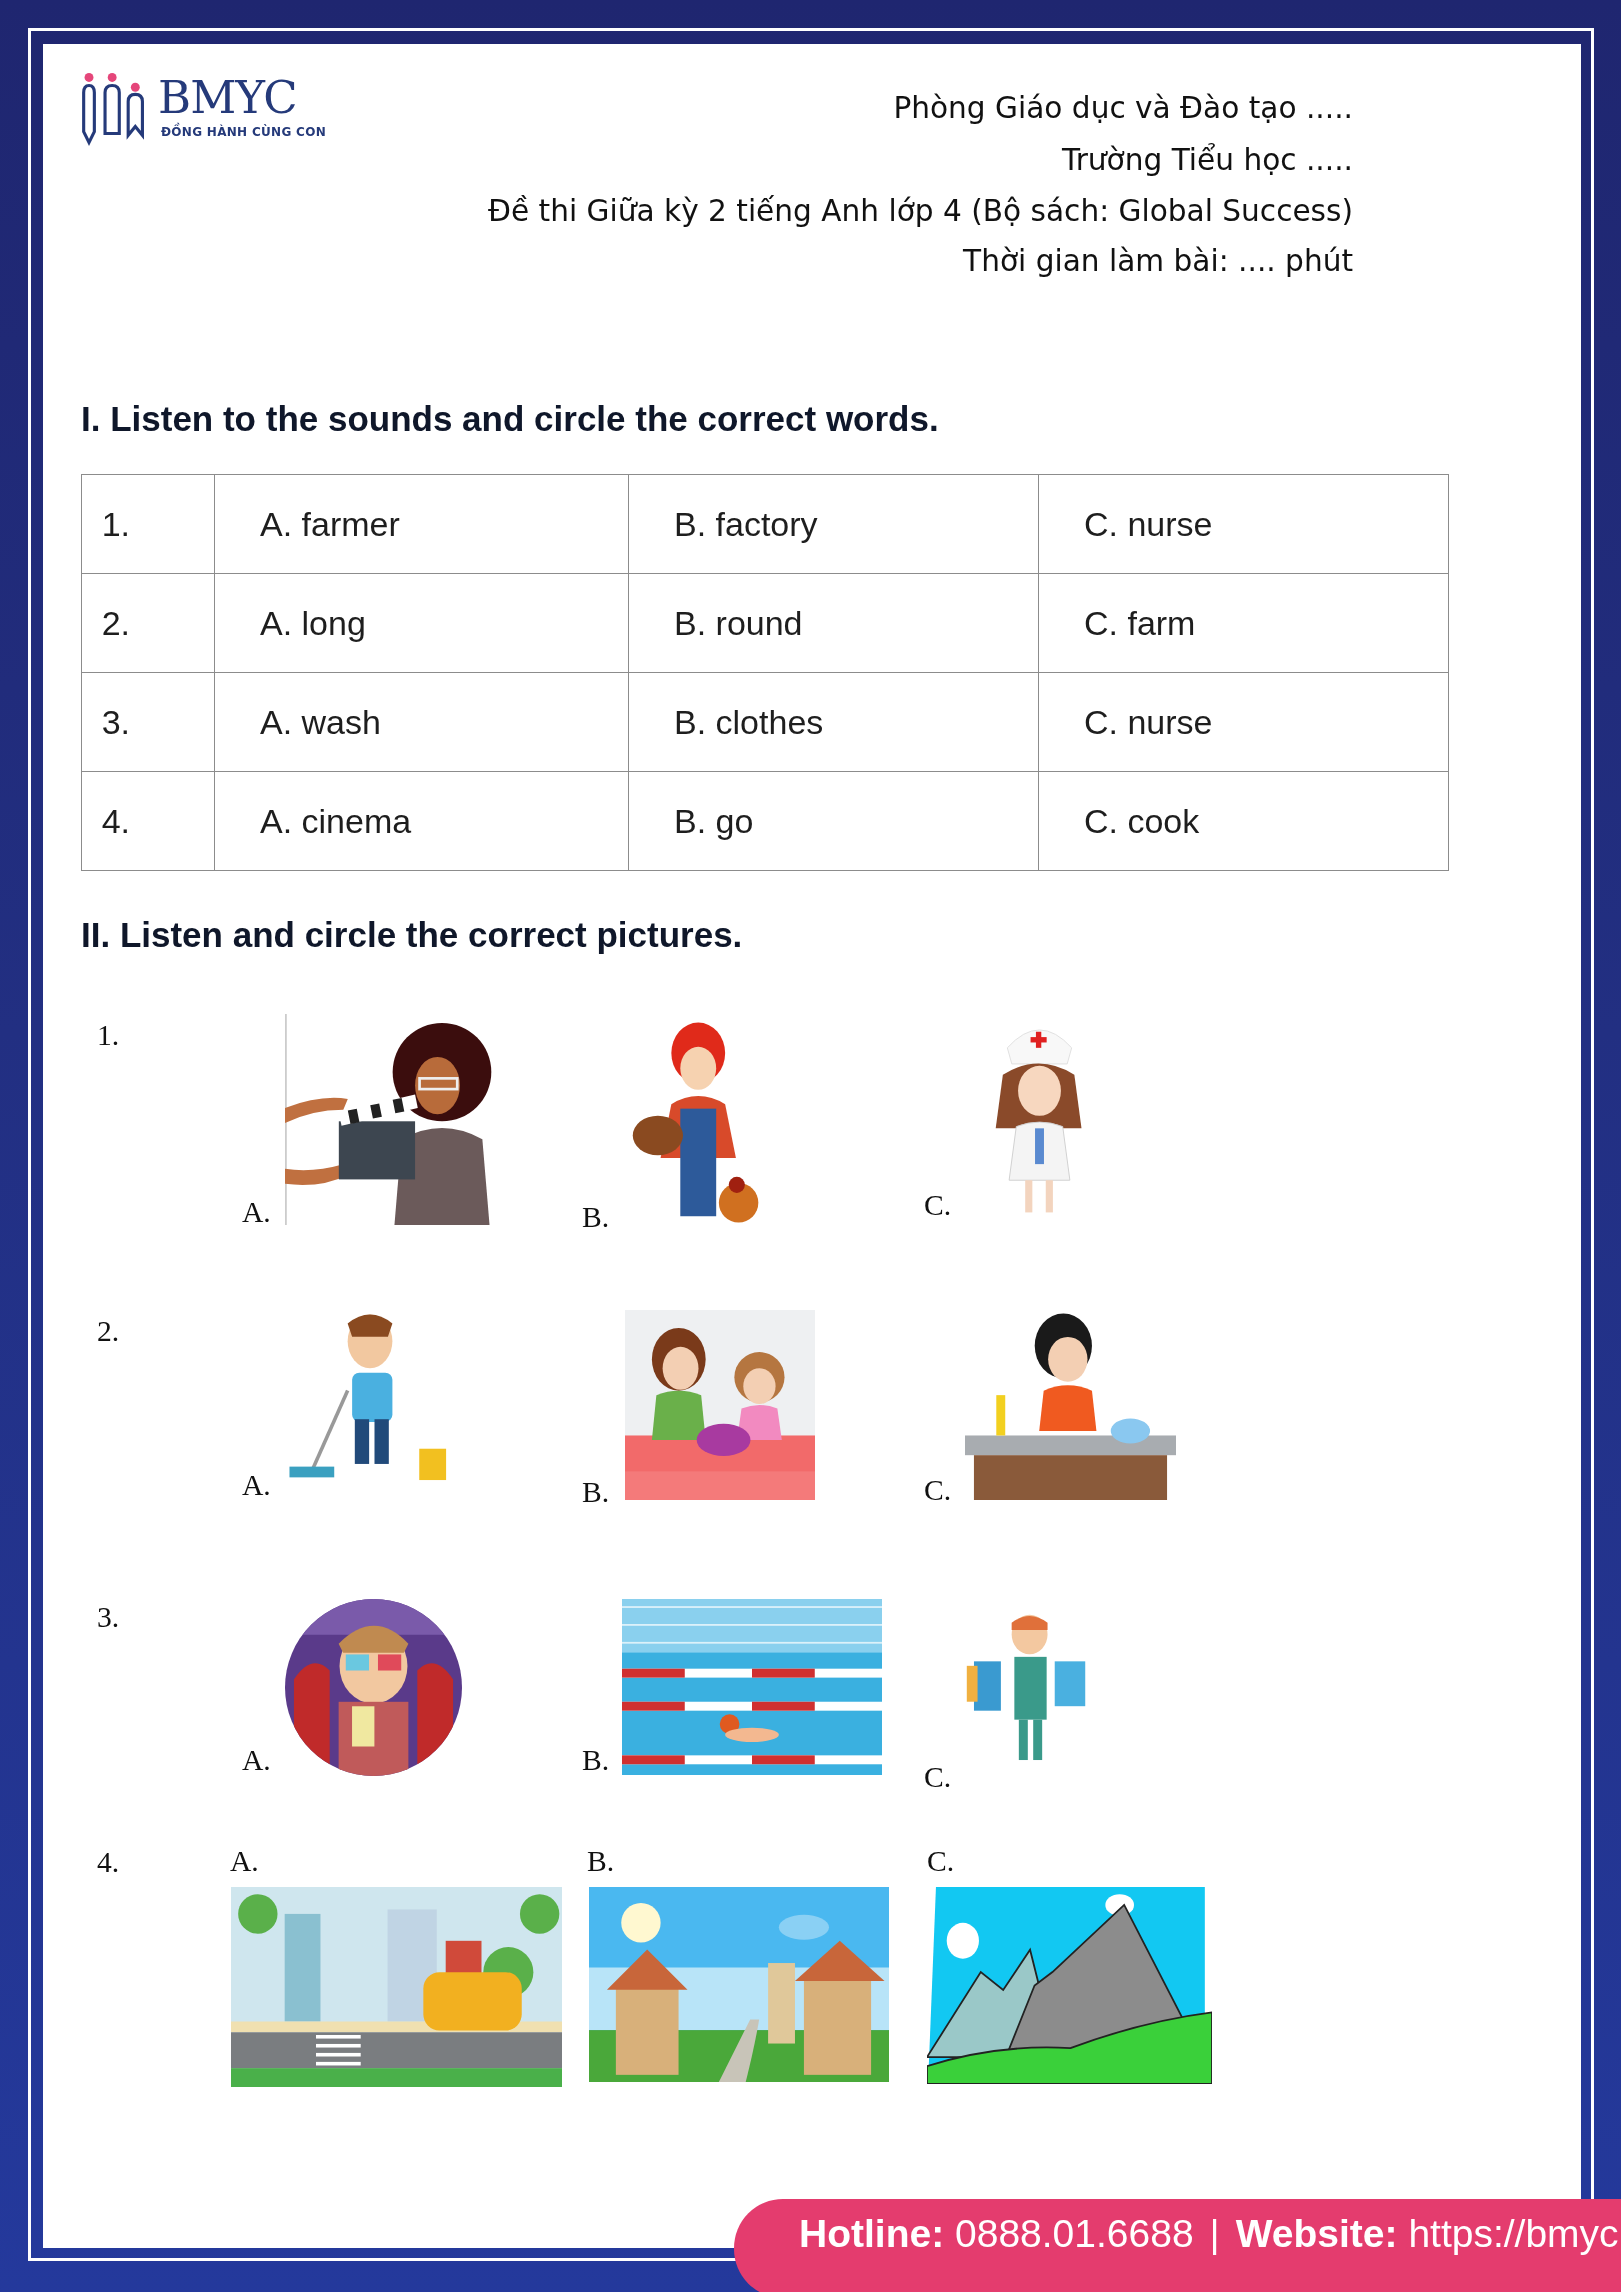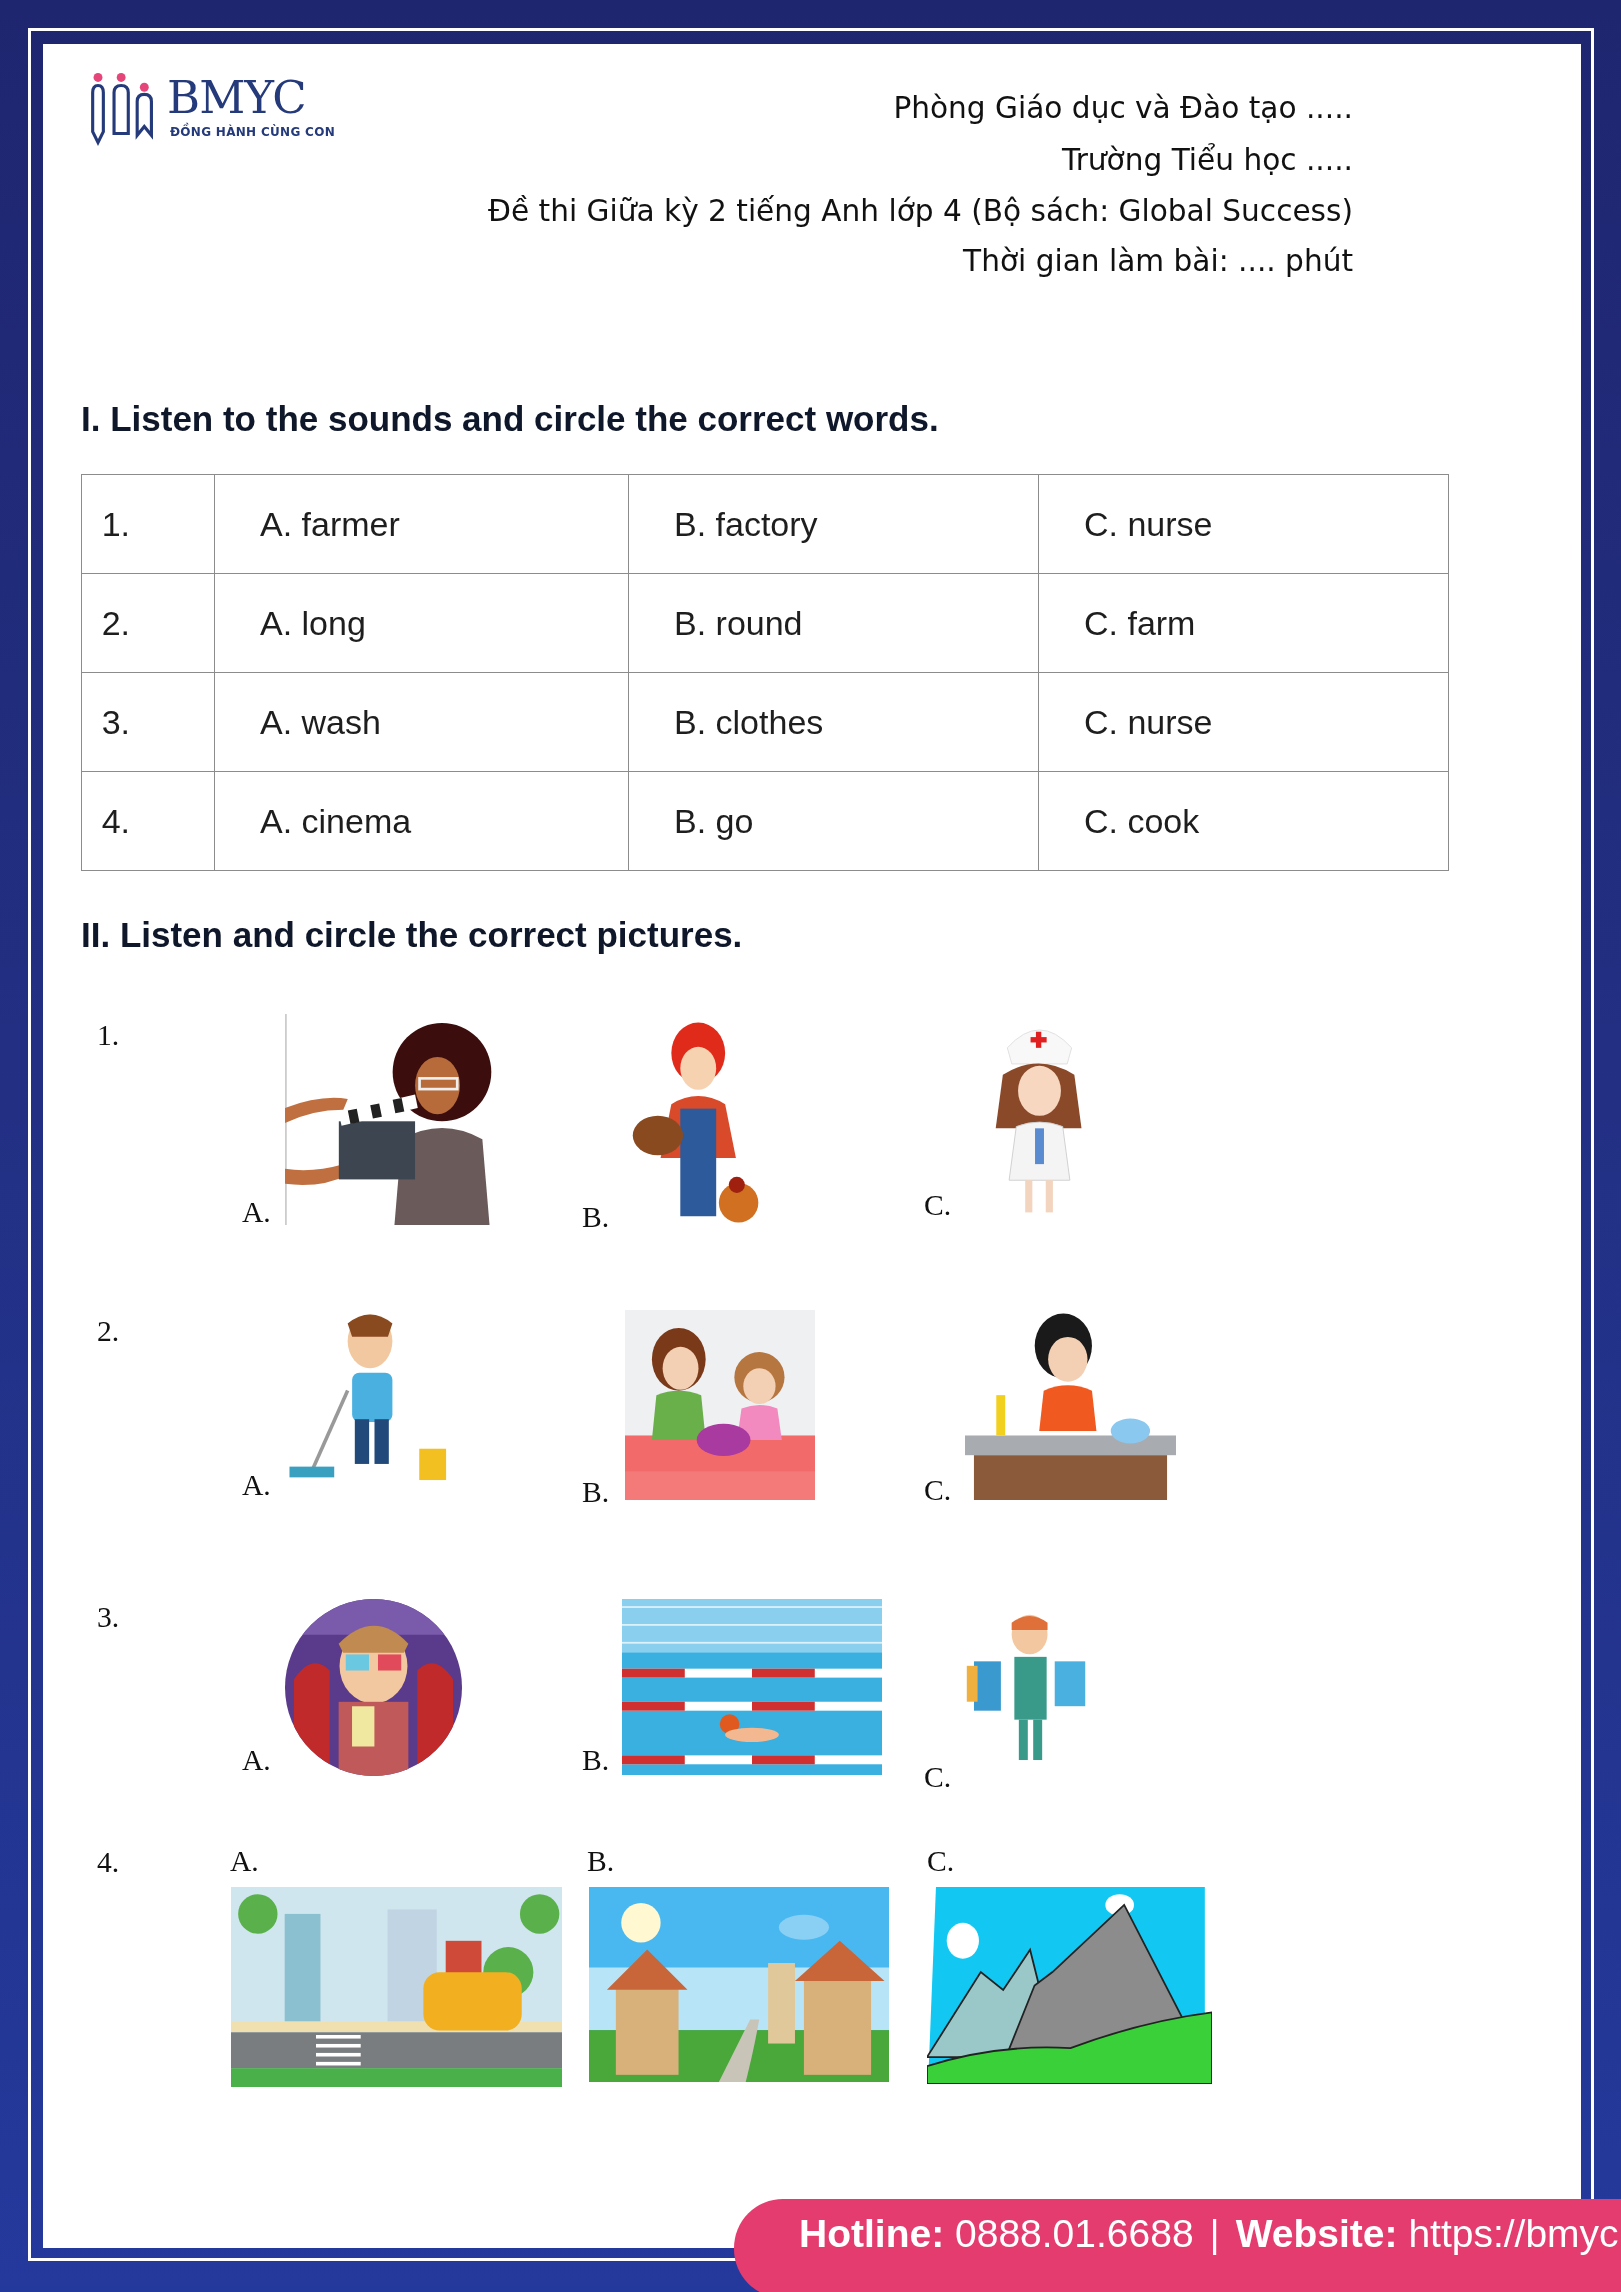--- a/index.html
+++ b/index.html
@@ -12,21 +12,21 @@
     position: absolute; left: 28px; top: 28px; width: 1566px; height: 2233px;
     border: 3.6px solid #ffffff; box-sizing: border-box;
   }
   .page {
     position: absolute; left: 43px; top: 44px; width: 1538px; height: 2204px;
     background: #ffffff;
   }
   .abs { position: absolute; }
 
   
-  .logo { left: 88px; top: 73px; width: 215px; height: 81px; }
+  .logo { left: 79px; top: 73px; width: 215px; height: 81px; }
   .logo svg { position: absolute; left: 0; top: 0; }
   .logo-name {
     position: absolute; left: 79px; top: 1.8px;
     font-family: "DejaVu Serif", serif; font-size: 45px; color: #253a7a;
     letter-spacing: -0.9px; line-height: 1;
   }
   .logo-tag {
     position: absolute; left: 82px; top: 52px;
     font-family: "DejaVu Sans", sans-serif; font-size: 12px; font-weight: bold;
     color: #253a7a; letter-spacing: 0.3px; white-space: nowrap;

